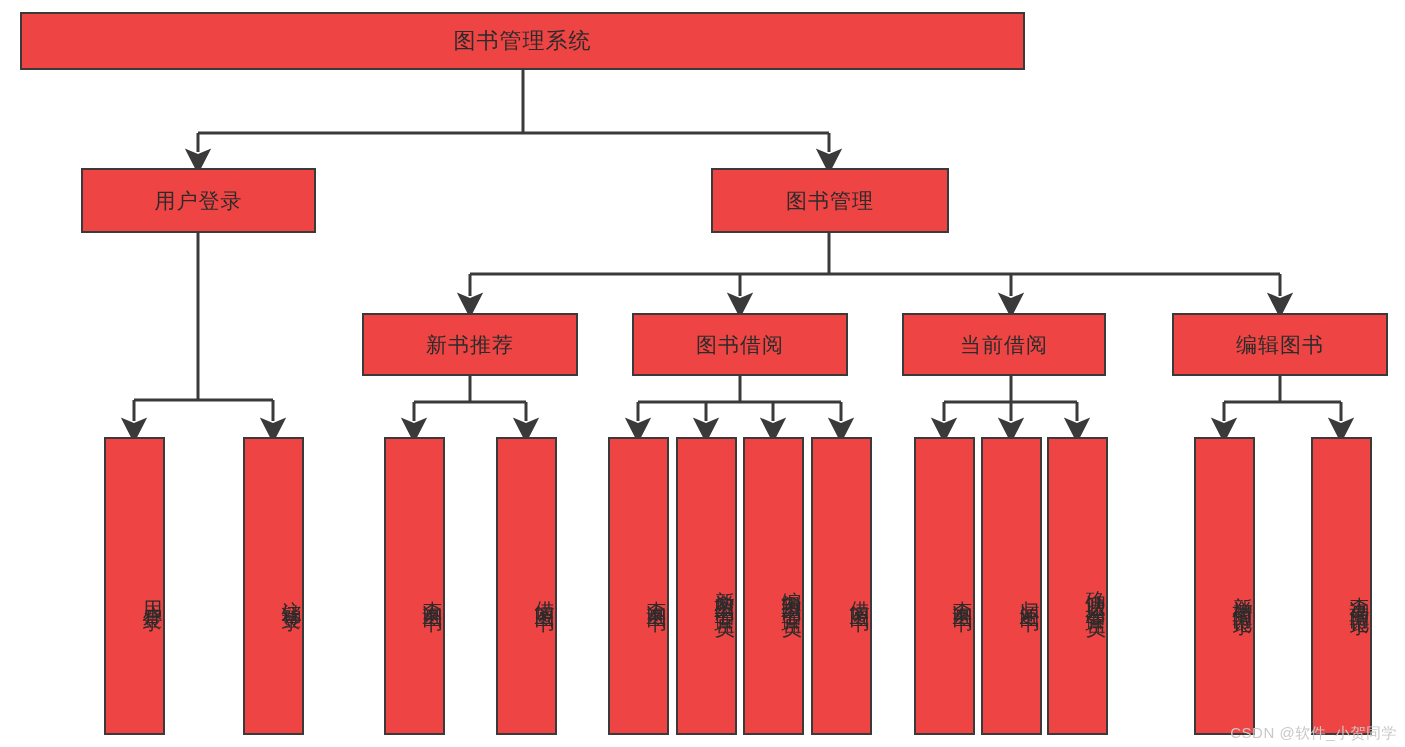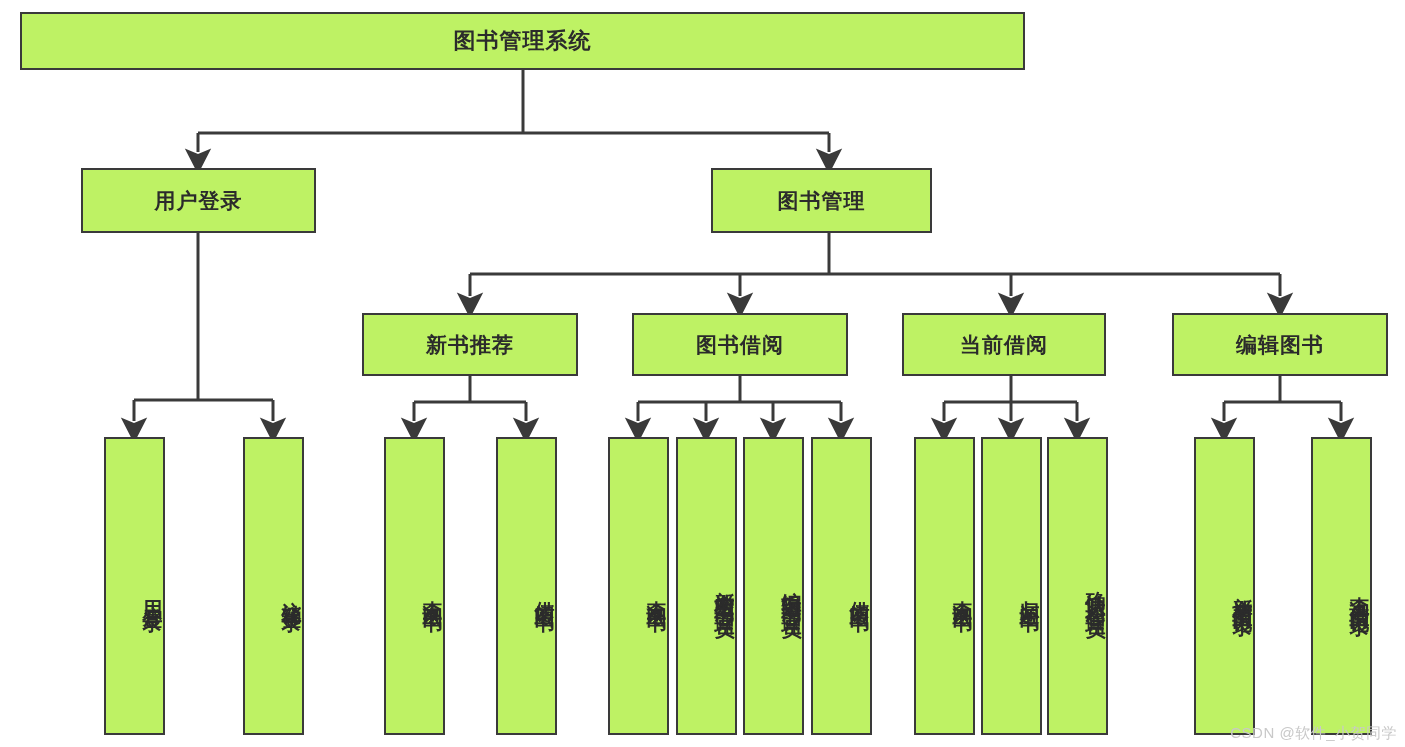--- a/index.html
+++ b/index.html
@@ -1,23 +1,23 @@
 <!DOCTYPE html>
 <html><head>
 <meta charset="utf-8">
 <style>
   html,body{margin:0;padding:0;background:#ffffff;}
   body{width:1405px;height:747px;overflow:hidden;
        font-family:"Liberation Sans","DejaVu Sans",sans-serif;}
   #stage{position:relative;width:1405px;height:747px;background:#fff;}
   svg#wires{position:absolute;left:0;top:0;width:1405px;height:747px;}
 
-  .node{position:absolute;box-sizing:border-box;background:#bef264;
+  .node{position:absolute;box-sizing:border-box;background:#ef4444;
         border:2.5px solid #3a3a3a;display:flex;align-items:center;
-        justify-content:center;color:#2b2b2b;font-weight:bold;}
+        justify-content:center;color:#2b2b2b;}
   .node.h{font-size:21px;letter-spacing:1px;}
   .node.root{font-size:22px;}
   .node.v{writing-mode:vertical-rl;text-orientation:upright;
           font-size:20px;letter-spacing:4px;line-height:1.05;
           padding-top:14px;align-items:flex-start;justify-content:center;}
   .node .lbl{white-space:pre;}
   .node.v .lbl{writing-mode:vertical-rl;text-orientation:upright;}
 
   #watermark{position:absolute;right:8px;bottom:4px;font-size:15px;
              color:#c9c9c9;letter-spacing:.5px;white-space:nowrap;}
@@ -77,21 +77,21 @@
     </g>
   </svg>
 
   <div class="node root h" style="left:20px;top:12px;width:1005px;height:58px;">
     <span class="lbl">图书管理系统</span>
   </div>
 
   <div class="node h" style="left:81px;top:168px;width:235px;height:65px;">
     <span class="lbl">用户登录</span>
   </div>
-  <div class="node h" style="left:711px;top:168px;width:221px;height:65px;">
+  <div class="node h" style="left:711px;top:168px;width:238px;height:65px;">
     <span class="lbl">图书管理</span>
   </div>
 
   <div class="node h" style="left:362px;top:313px;width:216px;height:63px;">
     <span class="lbl">新书推荐</span>
   </div>
   <div class="node h" style="left:632px;top:313px;width:216px;height:63px;">
     <span class="lbl">图书借阅</span>
   </div>
   <div class="node h" style="left:902px;top:313px;width:204px;height:63px;">

